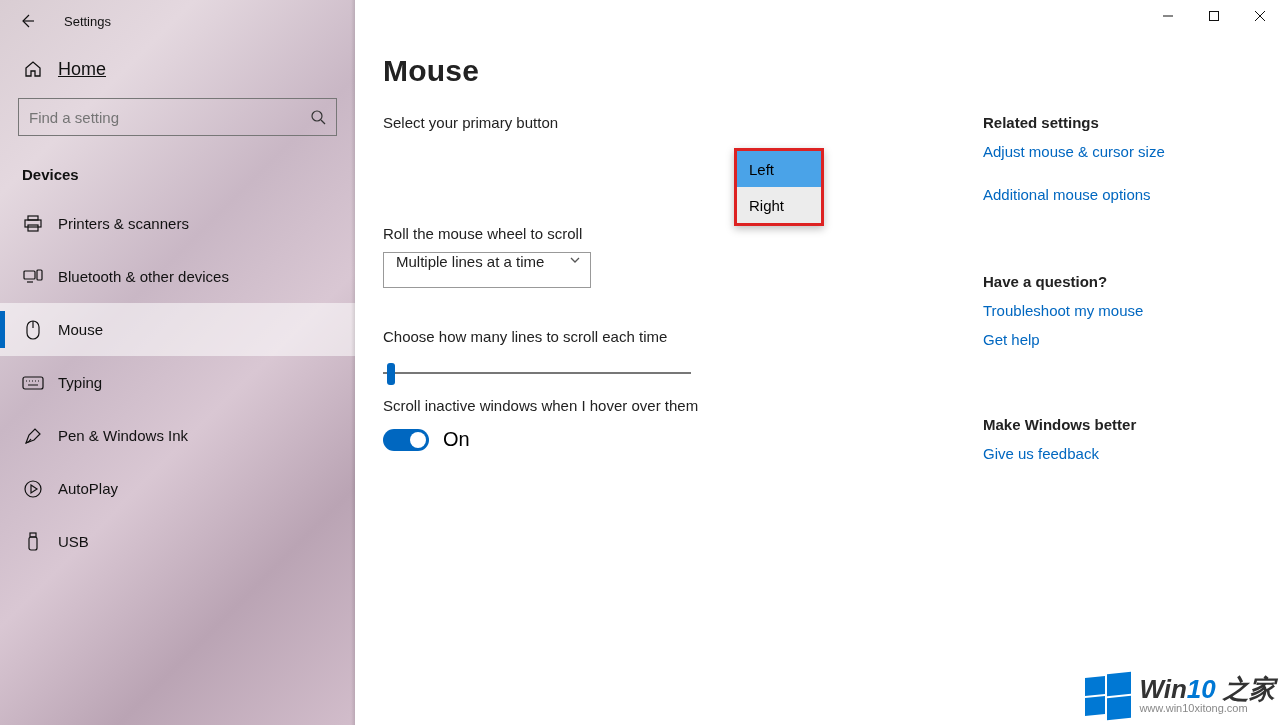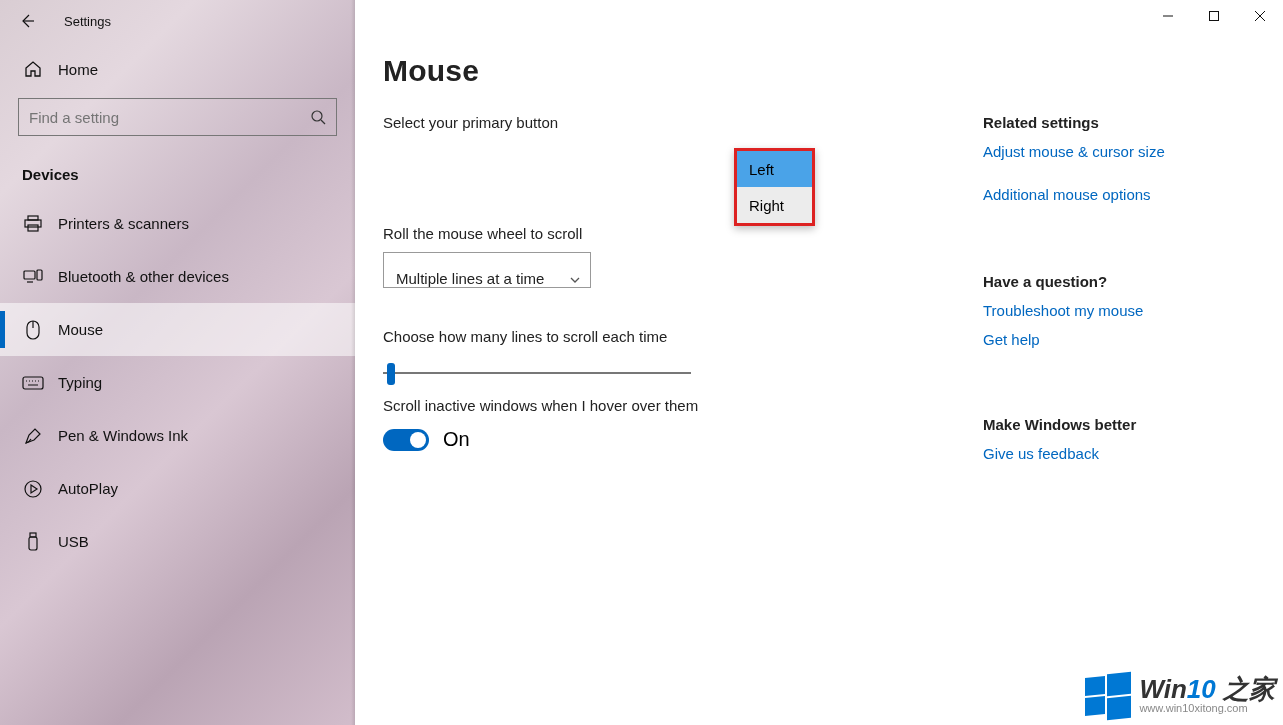--- a/index.html
+++ b/index.html
@@ -11,21 +11,21 @@
     background: linear-gradient(135deg,#d9cdd3 0%,#e4d8df 18%,#c9b7c5 40%,#d9c7d3 58%,#baa4b4 78%,#d2bdcb 100%);
     background-color:#d6c6d0;
     position: relative;
     padding-top: 8px;
   }
   .sidebar .top { display:flex; align-items:center; padding: 4px 8px 8px 18px; }
   .sidebar .back-icon { width:18px; height:18px; display:flex; align-items:center; justify-content:center; }
   .sidebar .app-title { font-size:13px; margin-left:28px; color:#111; }
   .sidebar .home-row { display:flex; align-items:center; padding: 20px 0 14px 22px; }
   .sidebar .home-row .icon { width:22px; height:22px; display:flex; align-items:center; justify-content:center; }
-  .sidebar .home-label { font-size:15px; margin-left:14px; color:#111; }
+  .sidebar .home-label { font-size:18px; margin-left:14px; color:#111;text-decoration:underline; }
   .search-wrap {
     margin: 4px 18px 0 18px; border:1px solid #777; height:38px;
     display:flex; align-items:center; background:rgba(255,255,255,0.0);
   }
   .search-inner { flex:1; padding-left:10px; font-size:15px; color:#555; background:transparent; border:none; outline:none; }
   .search-icon { width:36px; display:flex; align-items:center; justify-content:center; }
   .section-title { font-size:15px; font-weight:600; color:#111; padding:30px 0 14px 22px; }
   .nav-item { display:flex; align-items:center; height:53px; padding-left:22px; position:relative; cursor:default; }
   .nav-item .icon { width:22px; height:22px; display:flex; align-items:center; justify-content:center; }
   .nav-item .nav-label { font-size:15px; margin-left:14px; color:#111; }
@@ -38,25 +38,25 @@
   
   .content { flex:1; position:relative; background:#fff; padding: 8px 0 0 0; }
   .win-controls { position:absolute; top:0; right:0; height:32px; display:flex; }
   .win-btn { width:46px; height:32px; display:flex; align-items:center; justify-content:center; }
   .page { padding: 46px 0 0 28px; display:flex; }
   .main { width:590px; }
   .page-title { font-size:30px; font-weight:600; color:#222; letter-spacing:0.2px; }
   .field-label { font-size:15px; color:#222; margin-top:26px; }
   .dropdown-box {
     margin-top:10px; width:208px; height:36px; border:1px solid #999;
-    display:flex; align-items:flex-end; padding:0 8px 0 12px; font-size:15px; color:#222;
+    display:flex; align-items:flex-start; padding:0 8px 0 12px; font-size:15px; color:#222;
   }
   .dropdown-box .chev { margin-left:auto; }
   .open-dropdown {
-    position:absolute; left:379px; top:148px; width:81px;
+    position:absolute; left:379px; top:148px; width:90px;
     border:3px solid #d22; background:#fff;
     box-shadow: 0 3px 8px rgba(0,0,0,0.25);
   }
   .open-dropdown .opt { height:36px; display:flex; align-items:center; padding-left:12px; font-size:15px; }
   .open-dropdown .opt.sel { background:#4aa3e8; color:#000; }
   .open-dropdown .opt.other { background:#ececec; }
   .slider-wrap { margin-top:14px; width:308px; height:28px; position:relative; }
   .slider-track { position:absolute; left:0; right:0; top:13px; height:2px; background:#777; }
   .slider-thumb { position:absolute; left:4px; top:4px; width:8px; height:22px; background:#0067c0; border-radius:3px; }
   .toggle-row { display:flex; align-items:center; margin-top:14px; }

